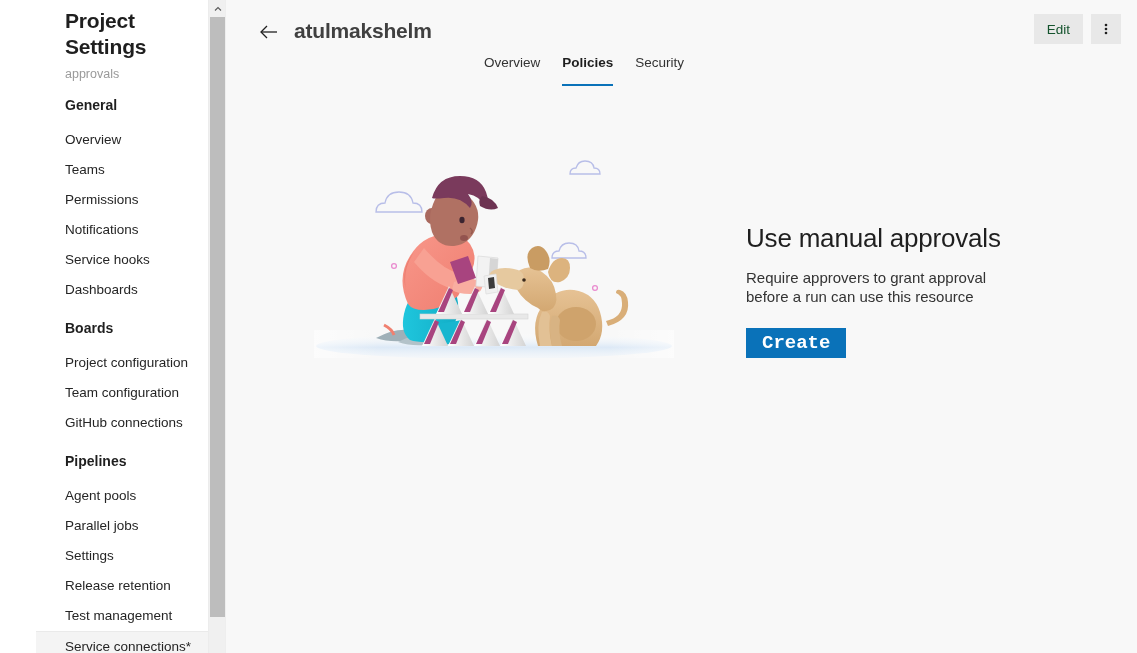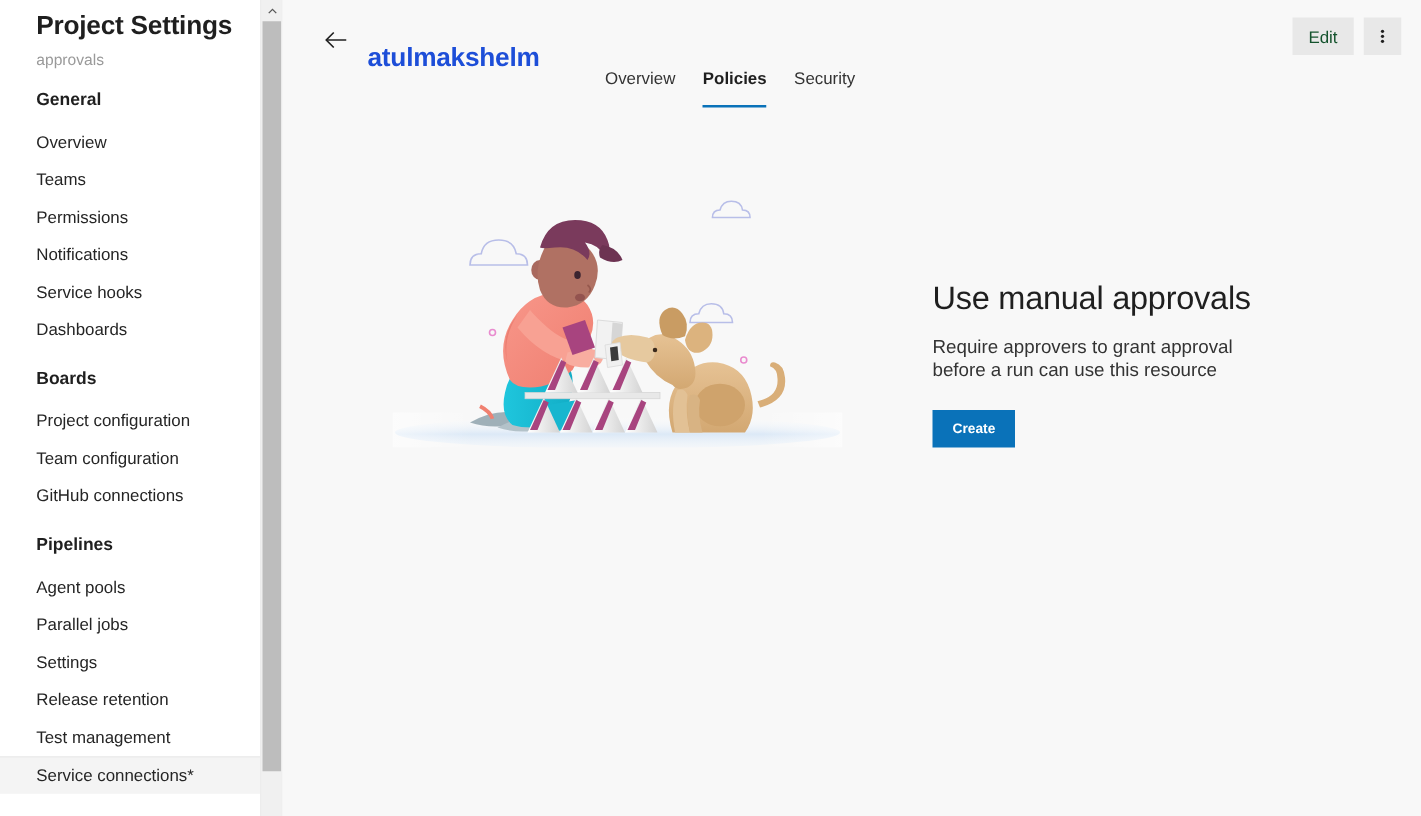--- a/index.html
+++ b/index.html
@@ -21,20 +21,21 @@
   }
 
   
   #sidebar-wrap {
     width: 226px;
     height: 653px;
     display: flex;
     background: #ffffff;
     position: relative;
     flex: 0 0 226px;
+    padding-left: 36px;
   }
 
   #sidebar {
     width: 208px;
     height: 653px;
     background: #ffffff;
     overflow: hidden;
     position: relative;
     padding-top: 0px;
   }
@@ -148,25 +149,24 @@
     justify-content: center;
     cursor: pointer;
     flex: 0 0 26px;
     margin-top: 1px;
   }
 
   #resource-title {
     font-size: 21px;
     font-weight: bold;
     letter-spacing: -0.2px;
-    color: #1d4ed8;
+    color: #404040;
     margin-left: 12px;
     line-height: 26px;
     white-space: nowrap;
-    margin-top: 16px;
   }
 
   #header-actions {
     margin-left: auto;
     display: flex;
     gap: 8px;
     align-items: flex-start;
     margin-top: -4px;
   }
 
@@ -261,23 +261,23 @@
     width: 262px;
   }
 
   #create-btn {
     margin-top: 22px;
     background: #0a72b9;
     color: #ffffff;
     border: none;
     height: 30px;
     padding: 0 16px;
-    font-size: 11px;
+    font-size: 19px;
     font-weight: bold;
-    font-family: Liberation Sans, sans-serif;
+    font-family: Liberation Mono, monospace;
     cursor: pointer;
   }
 </style>
 </head>
 <body>
 
 <div id="app">
 
   <div id="sidebar-wrap">
     <div id="sidebar">

